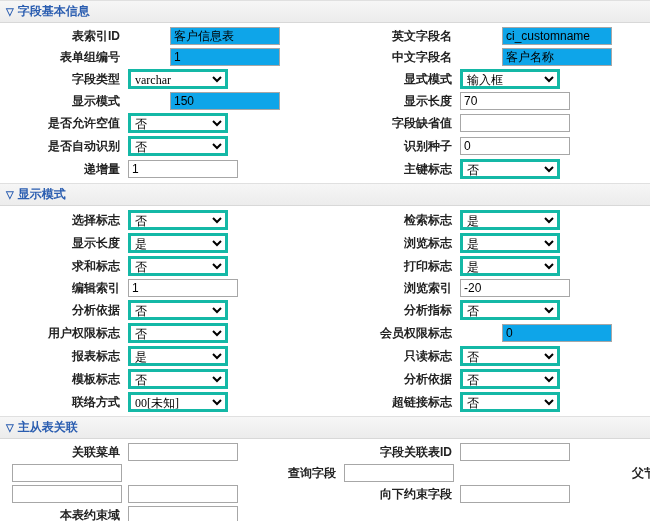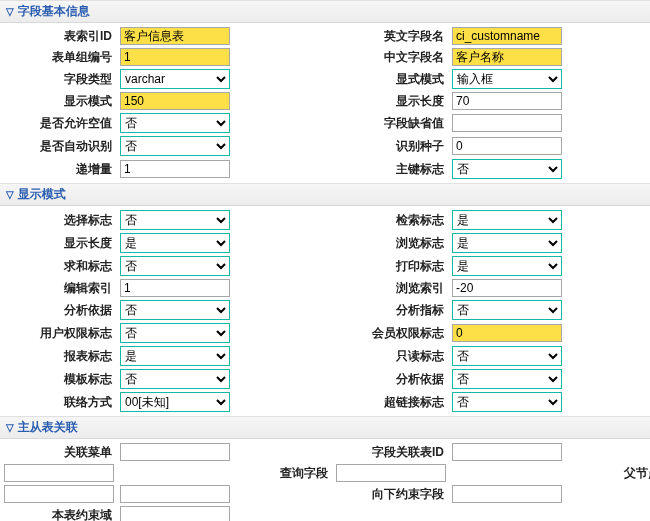--- a/index.html
+++ b/index.html
@@ -24,48 +24,49 @@
   }
   .section-header .tri {
     font-size: 10px;
     color: #2a5db0;
   }
   .grid {
     display: grid;
     grid-template-columns: 110px 210px 110px 210px;
     row-gap: 3px;
     column-gap: 6px;
-    padding: 4px 4px;
+    padding: 4px 12px;
   }
   .lbl {
     text-align: right;
     font-weight: bold;
     color: #222;
     padding-right: 2px;
     align-self: center;
     white-space: nowrap;
   }
   .ctrl {
     align-self: center;
   }
   input[type=text] {
     width: 110px;
     height: 18px;
     font-size: 12px;
     border: 1px solid #a7a7a7;
     padding: 1px 3px;
     background: #fff;
   }
-  input.peach { background: #fde047; }
+  input.peach { background: #0ea5e9; margin-left: 42px; }
   select {
-    width: 110px;
+    width: 100px;
     height: 20px;
     font-size: 12px;
-    border: 1px solid #14b8a6;
+    border: 3px solid #14b8a6;
     background: #fff;
+    font-family: Liberation Serif, serif;
   }
 </style>
 </head>
 <body>
 
 <div class="section-header">
   <span class="tri">▽</span>
   <span>字段基本信息</span>
 </div>
 <div class="grid">

